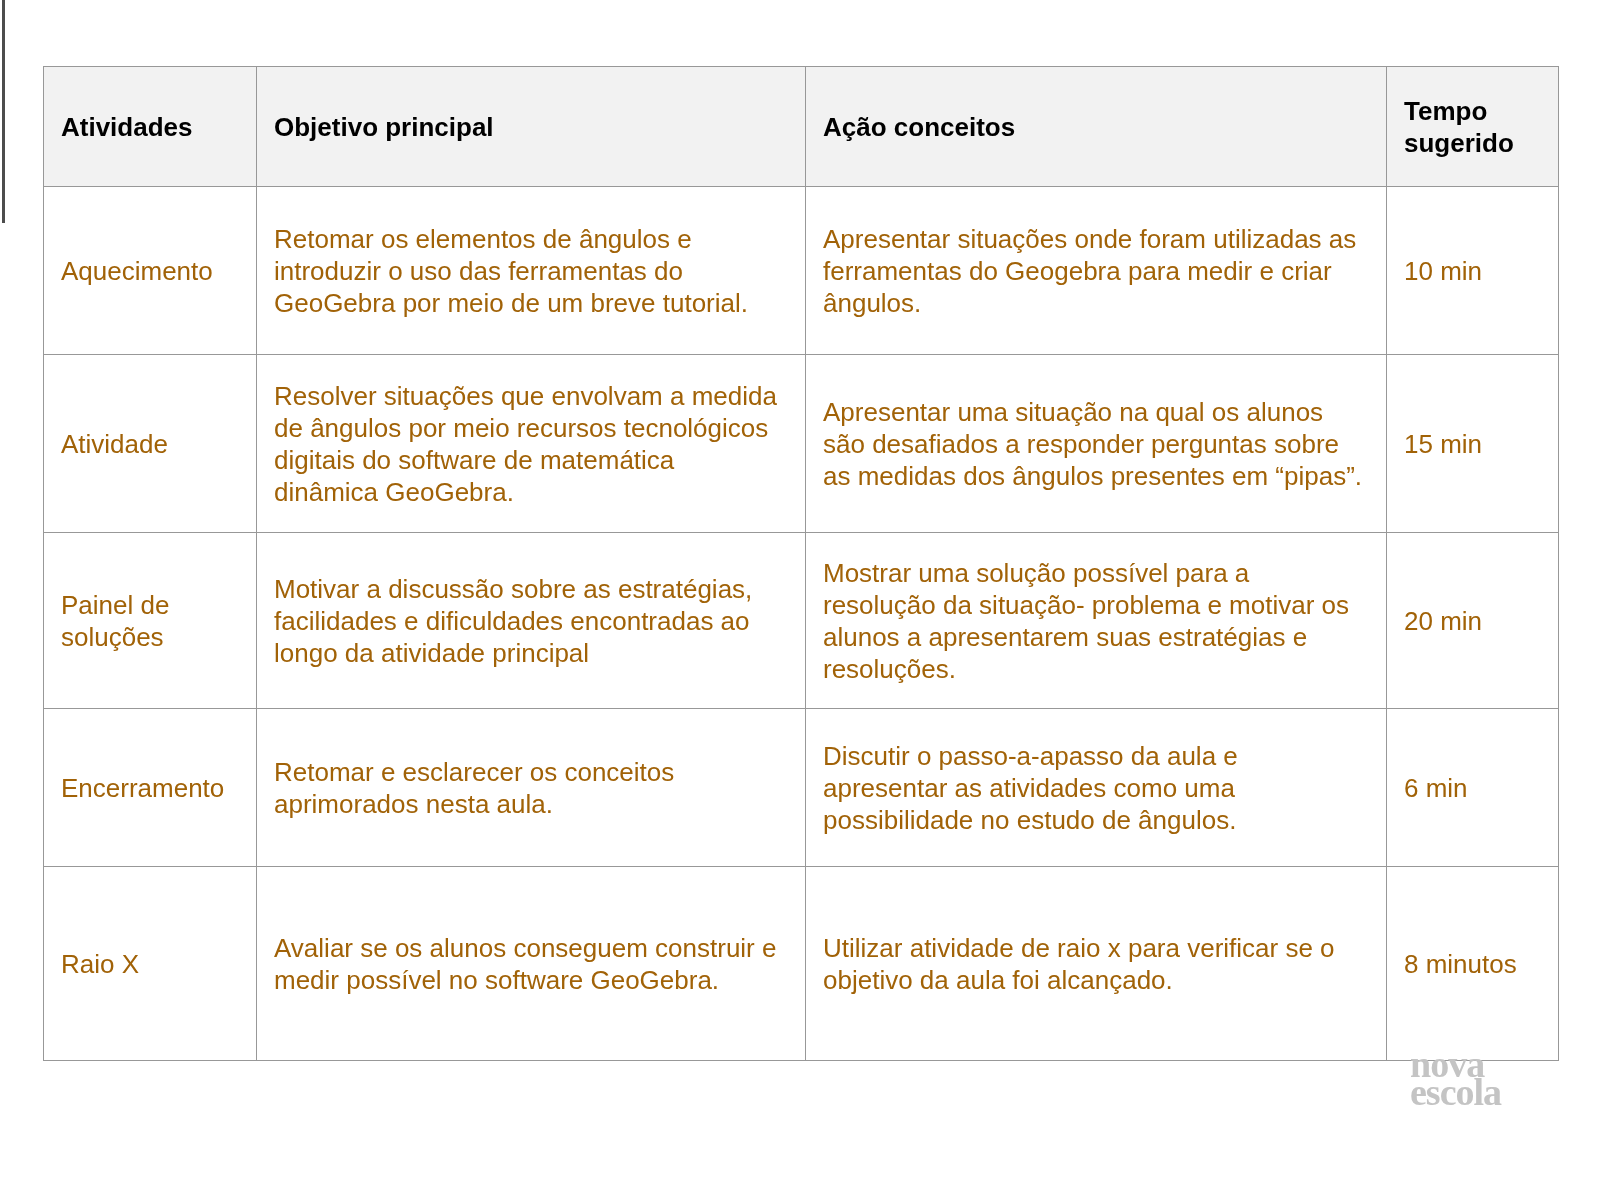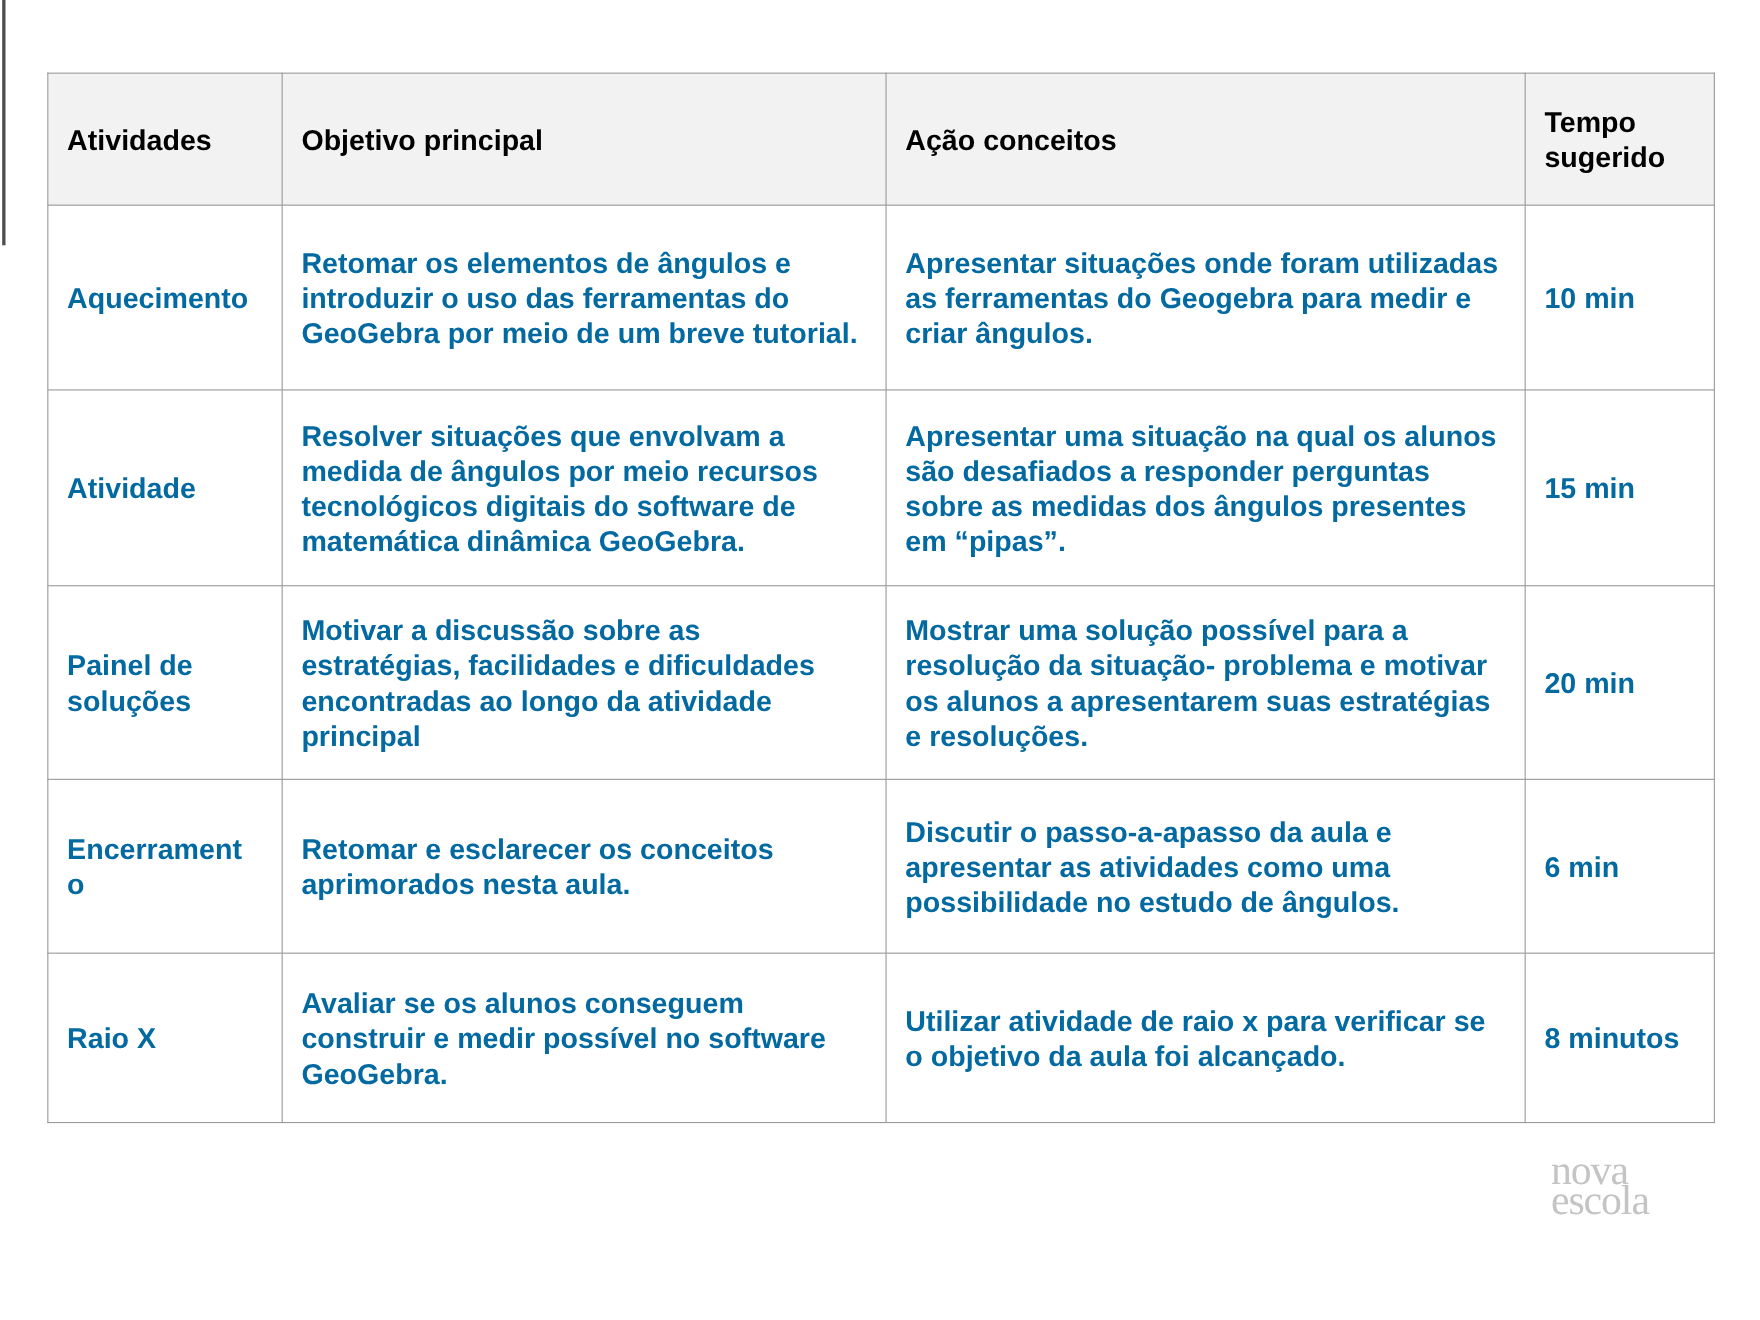--- a/index.html
+++ b/index.html
@@ -35,41 +35,41 @@
   .lesson-table col.c2 { width: 549px; }
   .lesson-table col.c3 { width: 581px; }
   .lesson-table col.c4 { width: 172px; }
   .lesson-table th, .lesson-table td {
     border: 1px solid #989898;
     vertical-align: middle;
     text-align: left;
     padding: 14px 22px 14px 17px;
     font-size: 26px;
     line-height: 32px;
-    font-weight: bold;
-    color: #0369a1;
+    font-weight: normal;
+    color: #a16207;
     word-wrap: break-word;
   }
   .lesson-table th {
     background: #f2f2f2;
     font-weight: bold;
     color: #000000;
   }
   .lesson-table tr.header-row   { height: 120px; }
   .lesson-table tr.row-0 { height: 168px; }
   .lesson-table tr.row-1 { height: 178px; }
   .lesson-table tr.row-2 { height: 176px; }
   .lesson-table tr.row-3 { height: 158px; }
-  .lesson-table tr.row-4 { height: 154px; }
+  .lesson-table tr.row-4 { height: 194px; }
   .brand-logo {
     position: absolute;
     left: 1410px;
     top: 1050px;
     font-family: "Liberation Serif", serif;
-    font-weight: normal;
+    font-weight: bold;
     font-size: 38px;
     line-height: 28px;
     letter-spacing: -1px;
     color: #c4c4c4;
     user-select: none;
   }
   .brand-logo .line { display: block; }
 </style>
 </head>
 <body>

